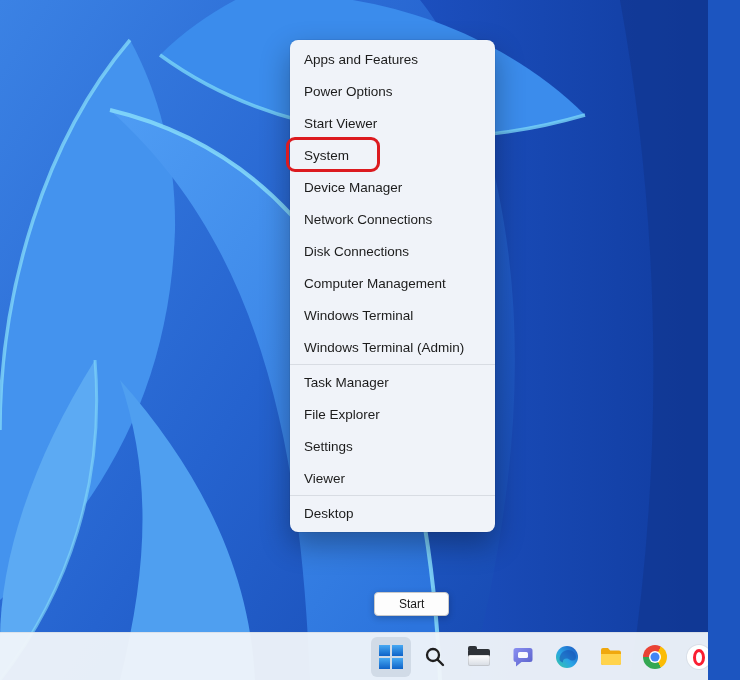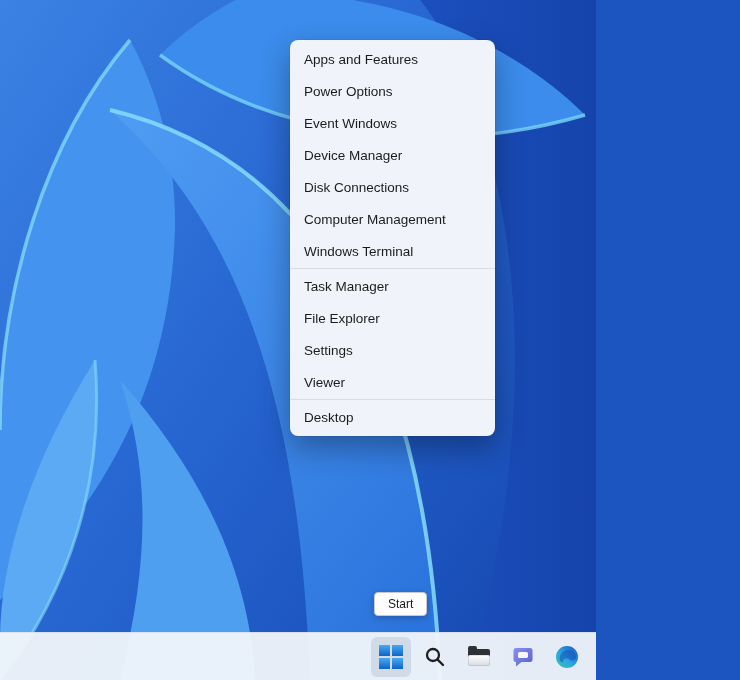--- a/index.html
+++ b/index.html
@@ -1,38 +1,38 @@
 <!DOCTYPE html>
 <html><head>
 <meta charset="utf-8">
 <style>
   * { margin:0; padding:0; box-sizing:border-box; }
   html,body { width:740px; height:680px; overflow:hidden; background:#1c55c0;
               font-family:"Liberation Sans","DejaVu Sans",sans-serif; }
-  .stage { position:relative; width:596px; height:680px; overflow:hidden; }
+  .stage { position:relative; width:708px; height:680px; overflow:hidden; }
 
   
   .wallpaper { position:absolute; inset:0; z-index:0; }
 
   
   .context-menu { position:absolute; left:290px; top:40px; width:205px; z-index:5;
     background:#f0f3f9; border-radius:8px; padding:3px 0;
     box-shadow:0 12px 30px rgba(0,0,0,.32), 0 0 0 1px rgba(0,0,0,.05); }
   .mi { position:relative; height:32px; display:flex; align-items:center;
         padding:0 14px; font-size:13.5px; color:#1c1c1c; cursor:default; white-space:nowrap; }
   .sep { height:1px; background:#d8dce3; margin:1px 0; }
   .chev { position:absolute; right:11px; top:50%; transform:translateY(-54%);
           font-size:17px; color:#3a3a3a; line-height:1; }
   .annotation-box { position:absolute; left:-4px; top:-2px; width:94px; height:35px;
           border:3px solid #dc1a1f; border-radius:9px; pointer-events:none; }
 
   
   .start-tooltip { position:absolute; left:374px; top:592px; z-index:8;
     background:#fdfdfd; border:1px solid #c9c9c9; border-radius:4px;
-    padding:4px 13px; font-size:12px; color:#1a1a1a;
+    padding:4px 24px; font-size:12px; color:#1a1a1a;
     box-shadow:0 2px 7px rgba(0,0,0,.22); }
 
   
   .taskbar { position:absolute; left:0; right:0; bottom:0; height:48px; z-index:6;
     background:rgba(241,245,250,.95); border-top:1px solid rgba(0,0,0,.06); }
   .tb-icons { position:absolute; left:371px; top:4px; display:flex; gap:4px; }
   .tb-btn { width:40px; height:40px; border-radius:6px; display:flex;
             align-items:center; justify-content:center; flex:0 0 auto; }
   .tb-btn.active { background:rgba(110,125,150,.18); }
 
@@ -99,33 +99,43 @@
   </svg>
 
   <div class="context-menu">
       <div class="mi">
         <span>Apps and Features</span>
       </div>
       <div class="mi">
         <span>Power Options</span>
       </div>
       <div class="mi">
-        <span>Event Windows</span>
+        <span>Start Viewer</span>
+      </div>
+      <div class="mi">
+        <span>System</span>
+        <div class="annotation-box" style="border-color: rgb(220, 26, 31);"></div>
       </div>
       <div class="mi">
         <span>Device Manager</span>
       </div>
       <div class="mi">
+        <span>Network Connections</span>
+      </div>
+      <div class="mi">
         <span>Disk Connections</span>
       </div>
       <div class="mi">
         <span>Computer Management</span>
       </div>
       <div class="mi">
         <span>Windows Terminal</span>
+      </div>
+      <div class="mi">
+        <span>Windows Terminal (Admin)</span>
       </div>
       <div class="sep"></div>
       <div class="mi">
         <span>Task Manager</span>
       </div>
       <div class="mi">
         <span>File Explorer</span>
       </div>
       <div class="mi">
         <span>Settings</span>

